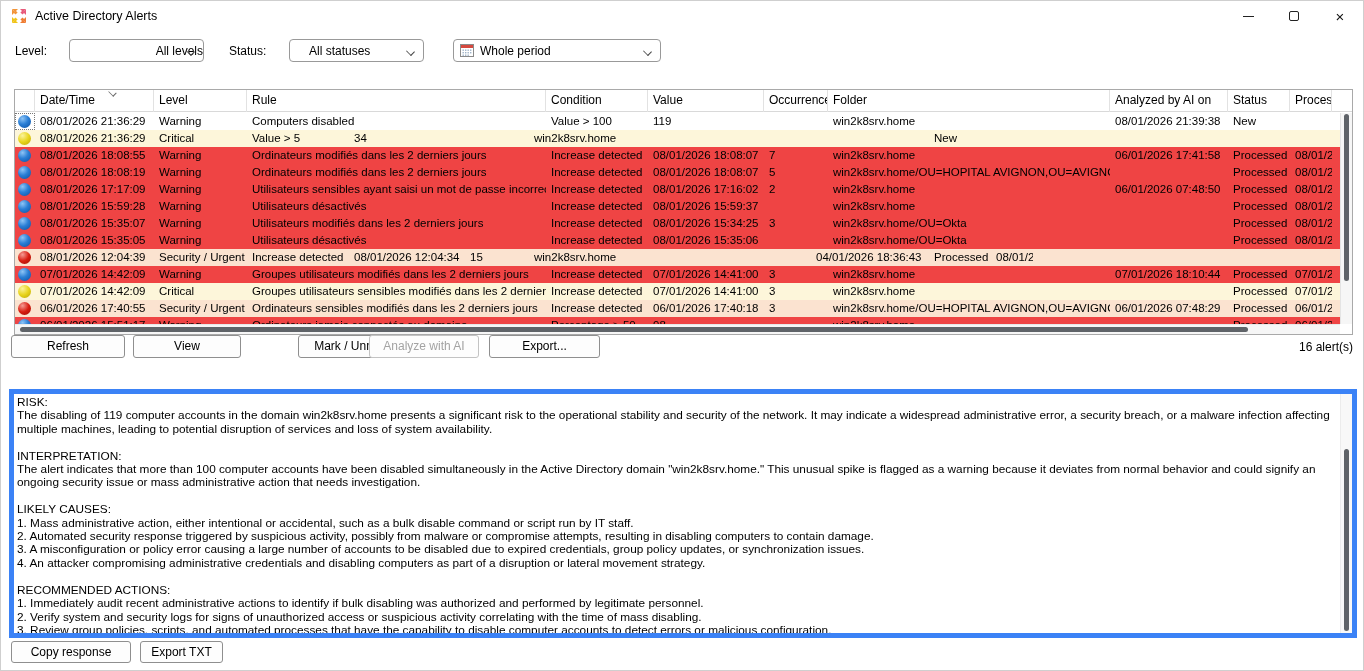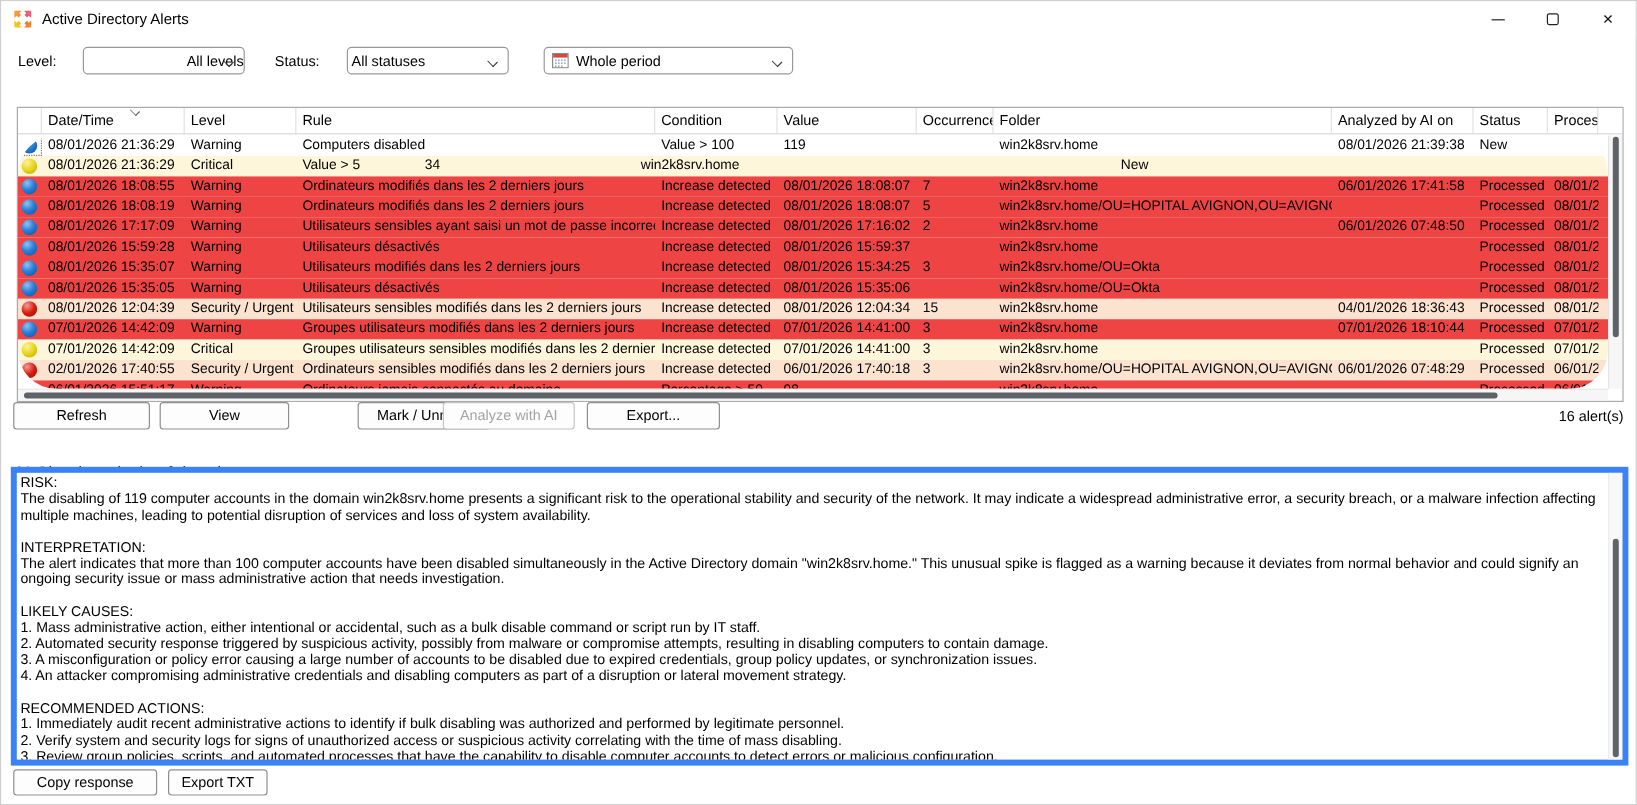--- a/index.html
+++ b/index.html
@@ -18,35 +18,35 @@
   .glyph-min { width:11px; height:0; border-top:1px solid #222; }
   .glyph-max { width:10px; height:10px; border:1px solid #222; border-radius:2px; }
   .glyph-close { font-size:15px; line-height:1; color:#111; }
   
   .filterbar { position:absolute; left:0; top:30px; width:100%; height:40px; }
   .flabel { position:absolute; top:13px; font-size:12px; }
   .lbl-level { left:14px; } .lbl-status { left:228px; }
   .combo { position:absolute; top:8px; height:23px; background:#fff; border:1px solid #999;
            border-radius:4px; font-size:12px; display:flex; align-items:center; }
   .combo-level { left:68px; width:135px; justify-content:flex-end; }
-  .combo-status { left:288px; width:135px; padding-left:3px; }
+  .combo-status { left:288px; width:135px; padding-left:19px; }
   .combo-period { left:452px; width:208px; padding-left:6px; }
   .chev { position:absolute; right:9px; top:8px; width:7px; height:7px;
           border-right:1.4px solid #444; border-bottom:1.4px solid #444; transform:rotate(45deg) scaleY(0.8); }
   .cal-ic { margin-right:6px; }
   
   .table { position:absolute; left:13px; top:88px; width:1339px; height:246px;
            border:1px solid #a9a9a9; background:#fff; overflow:hidden; }
   .thead { position:absolute; left:0; top:0; right:0; height:22px; background:#ffffff;
            border-bottom:1px solid #d9d9d9; display:flex; font-size:12px; }
   .hcell { height:22px; line-height:21px; padding-left:5px; border-right:1px solid #e2e2e2;
            overflow:hidden; white-space:nowrap; position:relative; }
   .sort-ind { position:absolute; left:74px; top:-1px; width:7px; height:7px;
           border-right:1.2px solid #666; border-bottom:1.2px solid #666; transform:rotate(45deg) scaleY(0.7); }
-  .tbody { position:absolute; left:0; top:23px; right:12px; bottom:10px; overflow:hidden;border-radius:32px; }
+  .tbody { position:absolute; left:0; top:23px; right:12px; bottom:10px; overflow:hidden; }
   .trow { display:flex; height:17px; font-size:11.5px; white-space:nowrap; }
   .cell { height:17px; line-height:17px; padding-left:5px; overflow:hidden; white-space:nowrap; }
   .c-icon{width:20px; padding-left:3px; display:flex; align-items:center;}
   .c-datetime{width:119px}.c-level{width:93px}.c-rule{width:299px}.c-condition{width:102px}
   .c-value{width:116px}.c-occurrence{width:64px}.c-folder{width:282px}.c-analyzed{width:118px}
   .c-status{width:62px}.c-process{width:42px}
   .tone-warning { background:#ef4444; }
   .tone-critical { background:#fdf6da; }
   .tone-urgent { background:#fbe3d0; }
   .tone-none { background:#ffffff; }
@@ -280,21 +280,20 @@
         <div class="cell c-analyzed"></div>
         <div class="cell c-status">Processed</div>
         <div class="cell c-process">08/01/2</div>
       </div>
       <div class="trow tone-urgent">
         <div class="cell c-icon">
           <span class="sphere red"></span>
         </div>
         <div class="cell c-datetime">08/01/2026 12:04:39</div>
         <div class="cell c-level">Security / Urgent</div>
-        <div class="cell c-rule">Utilisateurs sensibles modifiés dans les 2 derniers jours</div>
         <div class="cell c-condition">Increase detected</div>
         <div class="cell c-value">08/01/2026 12:04:34</div>
         <div class="cell c-occurrence">15</div>
         <div class="cell c-folder">win2k8srv.home</div>
         <div class="cell c-analyzed">04/01/2026 18:36:43</div>
         <div class="cell c-status">Processed</div>
         <div class="cell c-process">08/01/2</div>
       </div>
       <div class="trow tone-warning">
         <div class="cell c-icon">
@@ -323,21 +322,21 @@
         <div class="cell c-occurrence">3</div>
         <div class="cell c-folder">win2k8srv.home</div>
         <div class="cell c-analyzed"></div>
         <div class="cell c-status">Processed</div>
         <div class="cell c-process">07/01/2</div>
       </div>
       <div class="trow tone-urgent">
         <div class="cell c-icon">
           <span class="sphere red"></span>
         </div>
-        <div class="cell c-datetime">02/01/2026 17:40:55</div>
+        <div class="cell c-datetime">06/01/2026 17:40:55</div>
         <div class="cell c-level">Security / Urgent</div>
         <div class="cell c-rule">Ordinateurs sensibles modifiés dans les 2 derniers jours</div>
         <div class="cell c-condition">Increase detected</div>
         <div class="cell c-value">06/01/2026 17:40:18</div>
         <div class="cell c-occurrence">3</div>
         <div class="cell c-folder">win2k8srv.home/OU=HOPITAL AVIGNON,OU=AVIGNON</div>
         <div class="cell c-analyzed">06/01/2026 07:48:29</div>
         <div class="cell c-status">Processed</div>
         <div class="cell c-process">06/01/2</div>
       </div>

